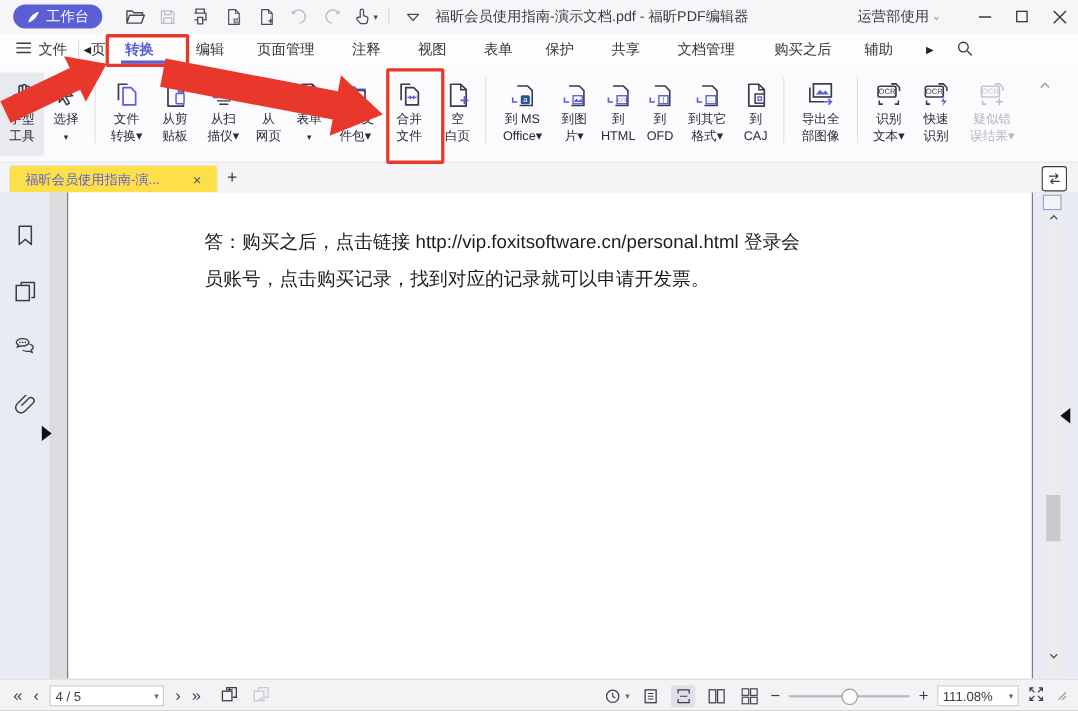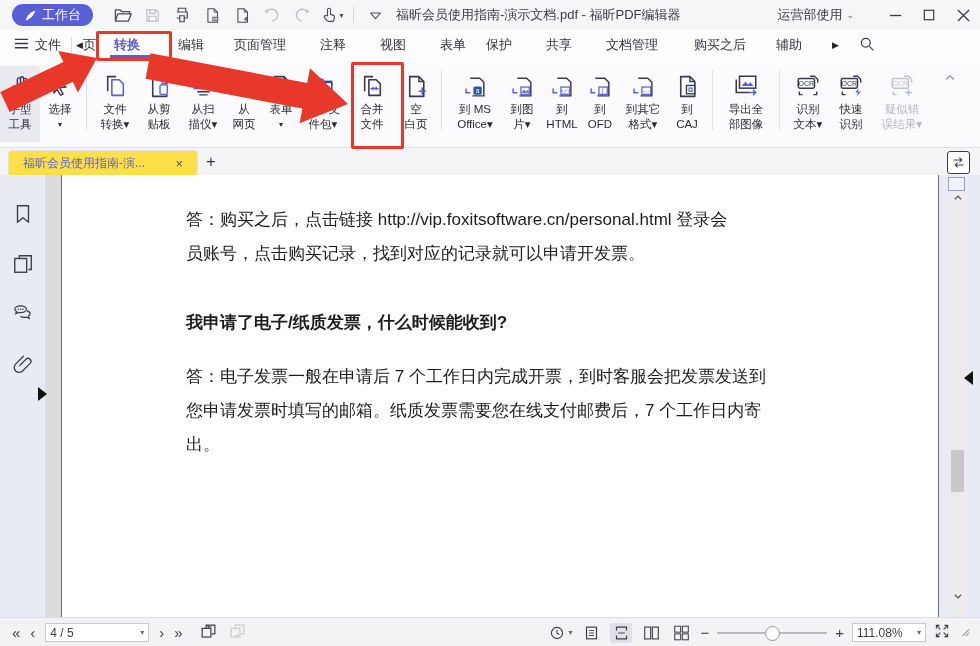--- a/index.html
+++ b/index.html
@@ -8,21 +8,21 @@
        font-family:"Liberation Sans","DejaVu Sans",sans-serif;color:#2c2c34;}
   
   .titlebar{position:absolute;left:0;top:0;width:980px;height:30px;background:#f6f6f8;
             border-bottom:1px solid #e6e6ea;display:flex;align-items:center;}
   .ws-btn{display:flex;align-items:center;gap:5px;margin-left:12px;height:22px;padding:0 12px;
           background:#5a5fd6;border-radius:12px;color:#fff;font-size:13px;cursor:default;}
   .tb-ic{width:30px;height:22px;display:flex;align-items:center;justify-content:center;color:#4a4a55;}
   .tb-ic.dis{color:#bcbcc4;}
   .tb-sep{width:1px;height:16px;background:#d9d9de;margin:0 6px;}
   .doc-title{font-size:13px;color:#3a3a42;margin-left:6px;white-space:nowrap;}
-  .account{margin-left:auto;font-size:13px;color:#3a3a42;display:flex;align-items:center;gap:4px;}
+  .account{margin-left:auto;font-size:13px;color:#3a3a42;display:flex;align-items:center;gap:4px;font-family:Liberation Mono, monospace;}
   .winbtn{width:34px;height:29px;display:flex;align-items:center;justify-content:center;color:#3a3a42;}
   
   .menubar{position:absolute;left:0;top:30px;width:980px;height:30px;background:#fdfdfe;
            border-bottom:1px solid #e7e7eb;display:flex;align-items:center;font-size:13px;color:#33333b;}
   .mi{white-space:nowrap;cursor:default;}
   .mi.active{color:#5a5fd6;font-weight:bold;}
   .msep{width:1px;height:16px;background:#d9d9de;}
   .tab-underline{position:absolute;left:110px;top:55px;width:48px;height:3px;background:#5a5fd6;}
   
   .toolbar{position:absolute;left:0;top:60px;width:980px;height:88px;background:#fbfbfd;
@@ -199,21 +199,21 @@
     <span class="mi" style="margin-left:6px">文件</span>
     <span class="msep" style="margin-left:10px"></span>
     <span style="margin-left:4px;font-size:9px;color:#222">◀</span>
     <span class="mi">页</span>
     <span class="mi active" style="margin-left:18px">转换</span>
     <span class="mi" style="margin-left:38px">编辑</span>
     <span class="mi" style="margin-left:30px">页面管理</span>
     <span class="mi" style="margin-left:34px">注释</span>
     <span class="mi" style="margin-left:34px">视图</span>
     <span class="mi" style="margin-left:34px">表单</span>
-    <span class="mi" style="margin-left:20px">保护</span>
+    <span class="mi" style="margin-left:30px">保护</span>
     <span class="mi" style="margin-left:34px">共享</span>
     <span class="mi" style="margin-left:34px">文档管理</span>
     <span class="mi" style="margin-left:36px">购买之后</span>
     <span class="mi" style="margin-left:30px">辅助</span>
     <span style="margin-left:30px;font-size:9px;color:#222">▶</span>
     <span style="margin-left:20px;color:#3a3a44">
       <svg width="16" height="16" viewBox="0 0 20 20">
           <circle cx="8.5" cy="8.5" r="5.5" fill="none" stroke="currentColor" stroke-width="1.5"></circle>
           <path d="M13 13l5 5" stroke="currentColor" stroke-width="1.5"></path>
         </svg>
@@ -498,26 +498,20 @@
           </svg>
       </span>
     </div>
     <div class="graystrip"></div>
 
     <div class="page">
       <div>
         <p class="pline">答：购买之后，点击链接 http://vip.foxitsoftware.cn/personal.html 登录会</p>
         <p class="pline">员账号，点击购买记录，找到对应的记录就可以申请开发票。</p>
       </div>
-      <div class="sec2">
-        <p class="h1">我申请了电子/纸质发票，什么时候能收到?</p>
-        <p class="pline">答：电子发票一般在申请后 7 个工作日内完成开票，到时客服会把发票发送到</p>
-        <p class="pline">您申请发票时填写的邮箱。纸质发票需要您在线支付邮费后，7 个工作日内寄</p>
-        <p class="pline">出。</p>
-      </div>
     </div>
 
     <div class="vscroll"></div>
     <div class="vs-split"></div>
     <div class="vs-up">
       <svg width="10" height="10" viewBox="0 0 16 16">
           <path d="M3 10l5-5 5 5" fill="none" stroke="#555" stroke-width="2"></path>
         </svg>
     </div>
     <div class="vs-thumb"></div>

